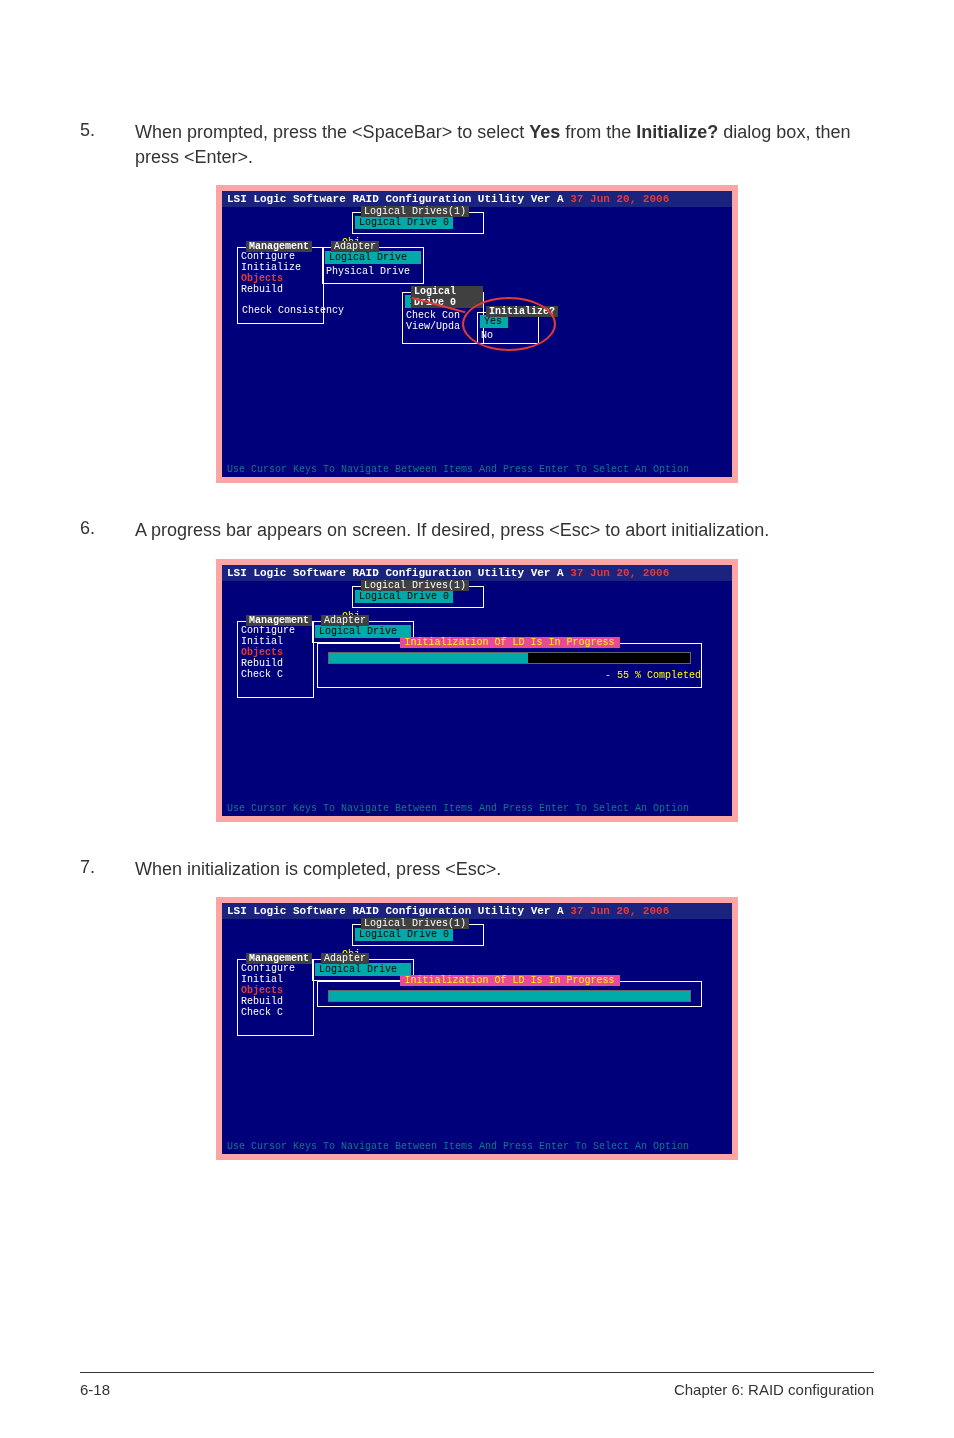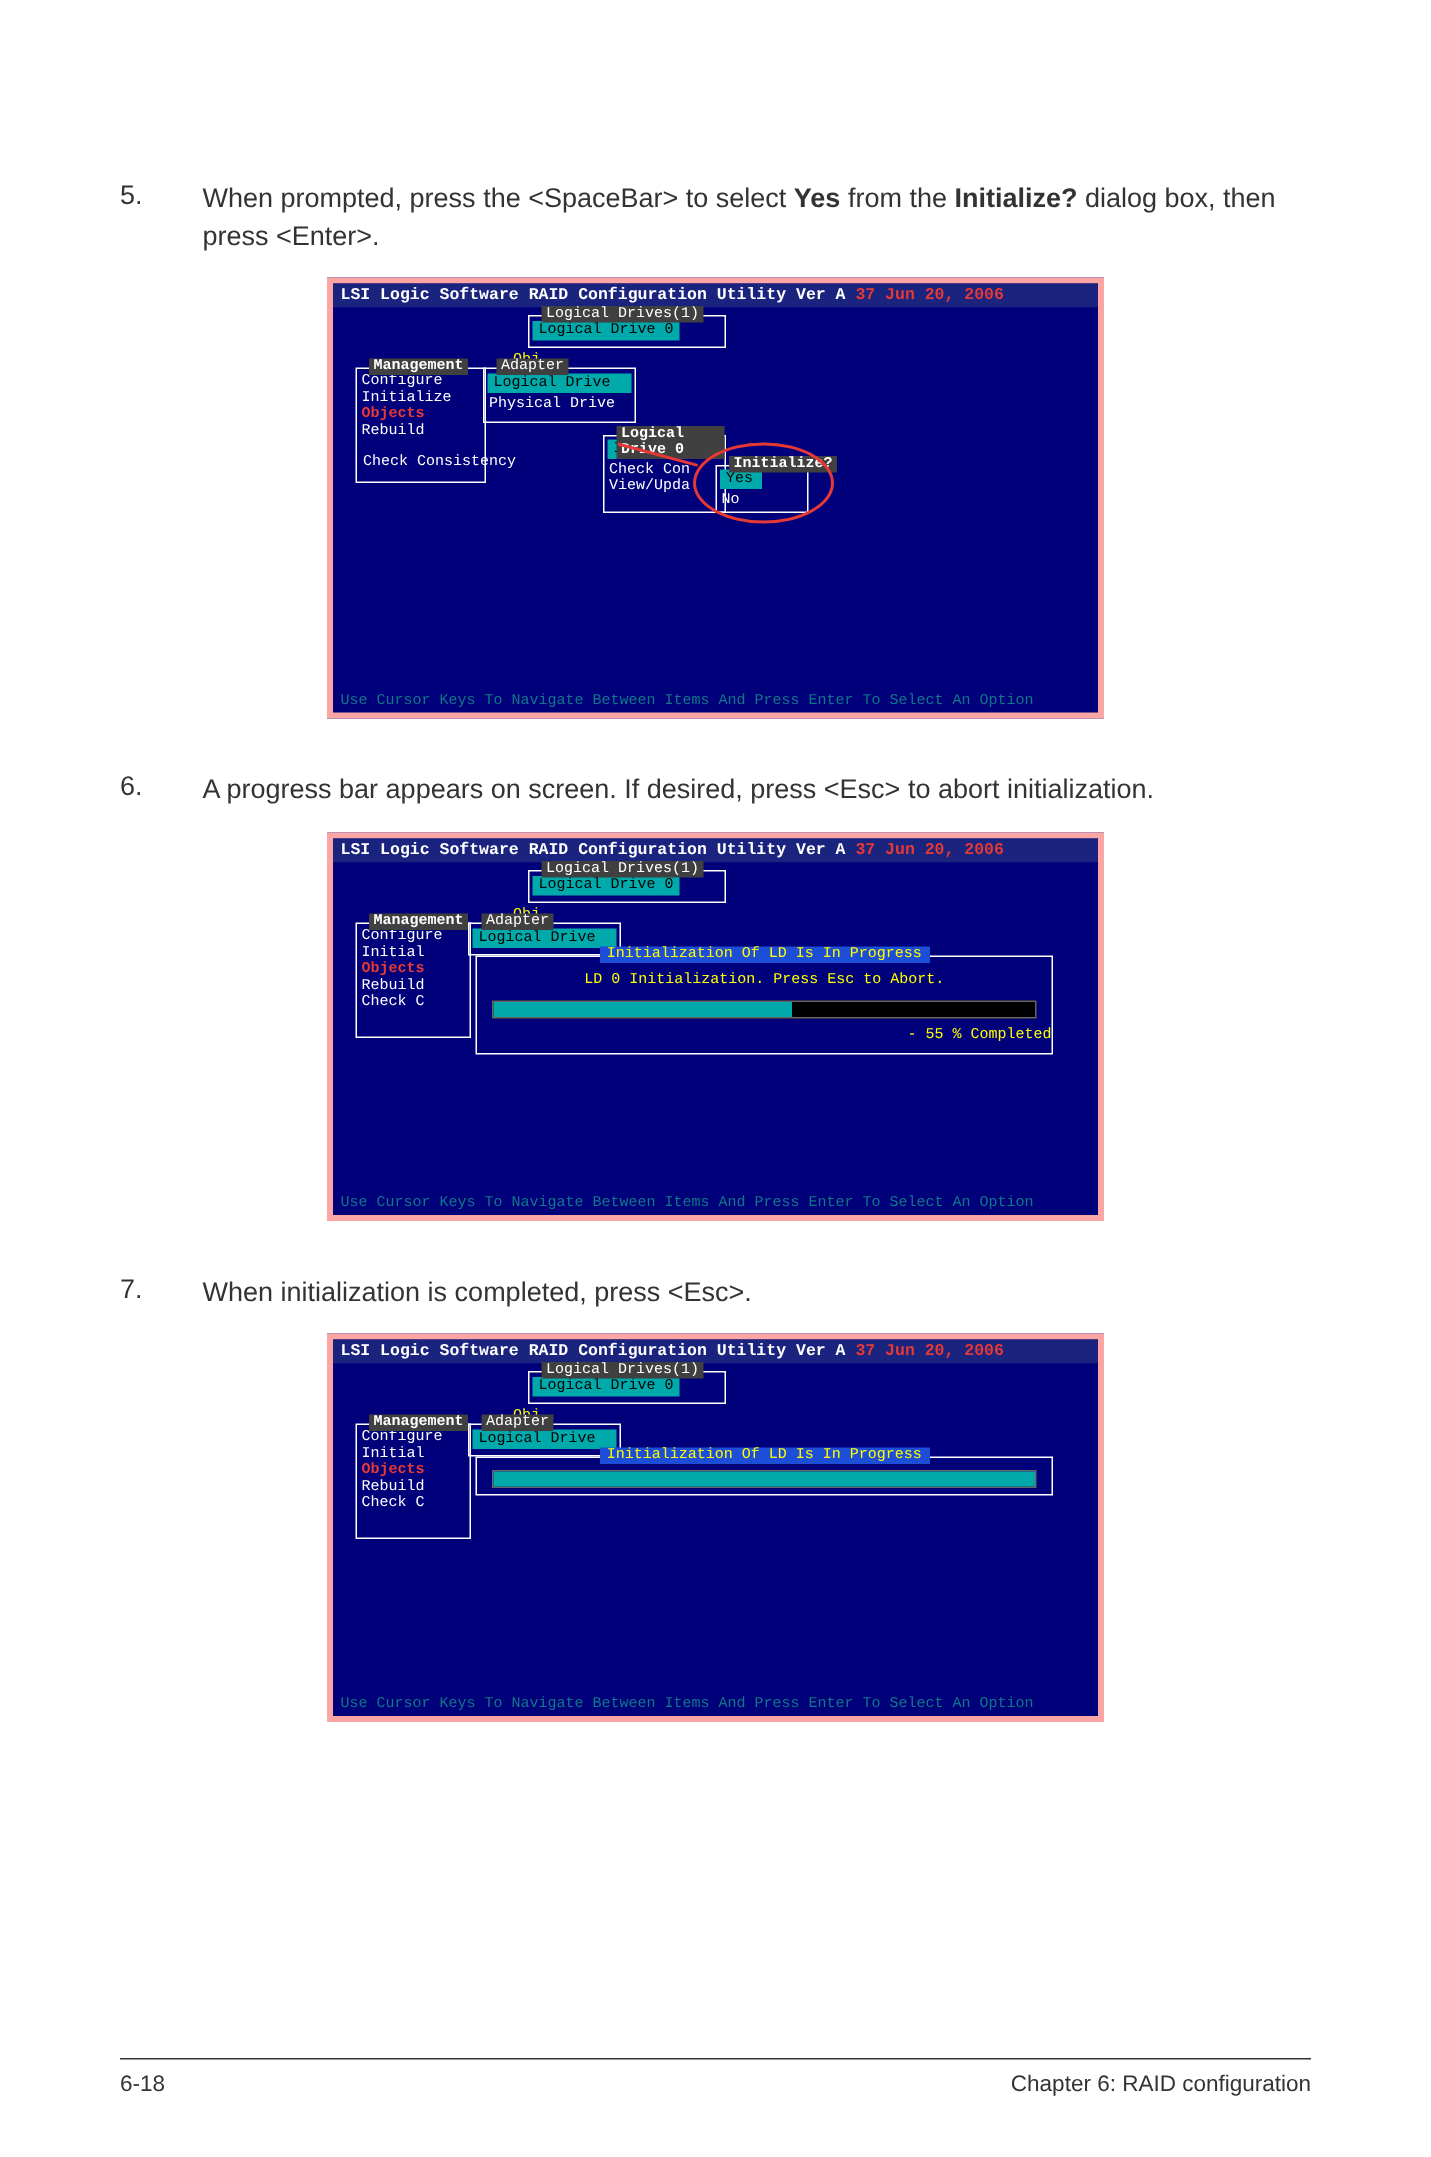--- a/index.html
+++ b/index.html
@@ -1,37 +1,37 @@
 <!DOCTYPE html>
 <html><head>
 <meta charset="utf-8">
 <style>
 body{margin:0;padding:0;background:#fff;font-family:Arial,Helvetica,sans-serif;color:#333;font-size:18px;width:954px;height:1438px;position:relative}
 .content{padding:120px 80px 0 80px}
 .step{display:flex;margin-bottom:15px}
 .step-num{width:55px;flex-shrink:0}
 .step-text{flex:1;line-height:1.4}
 .bold{font-weight:bold}
-.bios-screen{margin:15px auto 35px auto;border:4px solid #fca5a5;background:#00007a;position:relative}
+.bios-screen{margin:15px auto 35px auto;border:6px solid #fca5a5;background:#00007a;position:relative}
 .bios-title{background:#1a237e;color:#fff;font-family:'Courier New',monospace;font-size:11px;padding:2px 5px;text-align:left;font-weight:bold}
 .bios-title .red{color:#e53935}
 .bios-body{position:relative;min-height:230px;background:#00007a}
 .bios-footer{color:#178;font-family:'Courier New',monospace;font-size:10px;padding:2px 5px;font-weight:normal}
 .bios-box{position:absolute;border:1px solid #fff;font-family:'Courier New',monospace;font-size:10px;color:#fff}
 .bios-box .box-title{position:absolute;top:-7px;left:8px;background:#404040;padding:0 3px;font-size:10px;color:#fff}
 .bios-item{background:#057;color:#fff;padding:1px 4px;margin:2px;font-size:10px;font-family:'Courier New',monospace;display:inline-block}
 .bios-cyan{background:#0aa;color:#000}
 .menu-col{position:absolute;font-family:'Courier New',monospace;font-size:10px;color:#fff}
 .menu-col div{padding:0 3px}
 .highlight-red{color:#e53935;font-weight:bold}
 .red-circle{position:absolute;border:2px solid #e53935;border-radius:50%;width:90px;height:50px}
 .red-line{position:absolute;border-top:2px solid #e53935;transform-origin:left center}
 .msg-box{position:absolute;border:1px solid #fff;color:#ff0;font-family:'Courier New',monospace;font-size:10px;text-align:center;padding:4px 10px}
 .prog-box{position:absolute;border:1px solid #fff;font-family:'Courier New',monospace;font-size:10px;color:#ff0}
-.prog-box .ptitle{position:absolute;top:-7px;left:50%;transform:translateX(-50%);background:#1d4ed8;padding:0 5px;white-space:nowrap}
+.prog-box .ptitle{position:absolute;top:-7px;left:50%;transform:translateX(-50%);background:#ec4899;padding:0 5px;white-space:nowrap}
 .prog-bar{background:#000;border:1px solid #666;height:10px;margin:8px 10px 4px 10px;position:relative}
 .prog-fill{background:#0aa;height:100%}
 .prog-txt{color:#ff0;text-align:right;padding:2px 0 6px 0}
 .page-footer{position:absolute;bottom:40px;left:80px;right:80px;border-top:1px solid #333;padding-top:8px;display:flex;justify-content:space-between;font-size:15px;color:#333}
 </style>
 </head>
 <body>
 
 <div class="content">
 
@@ -114,21 +114,20 @@
         <div>Rebuild</div>
         <div>Check C</div>
       </div>
     </div>
     <div class="bios-box" style="top:40px;left:90px;width:100px;height:20px">
       <span class="box-title">Adapter</span>
       <div class="bios-item bios-cyan" style="margin-top:3px;display:block">Logical Drive</div>
     </div>
     <div class="prog-box" style="top:62px;left:95px;right:30px">
       <span class="ptitle">Initialization Of LD Is In Progress</span>
-      <div style="text-align:center;padding:10px 0 0 0;color:#ff0">LD 0 Initialization. Press Esc to Abort.</div>
       <div class="prog-bar">
             <div class="prog-fill" style="width:55%"></div>
           </div>
       <div class="prog-txt">- 55 % Completed</div>
     </div>
   </div>
   <div class="bios-footer">Use Cursor Keys To Navigate Between Items And Press Enter To Select An Option</div>
 </div>
 
 <div class="step">

